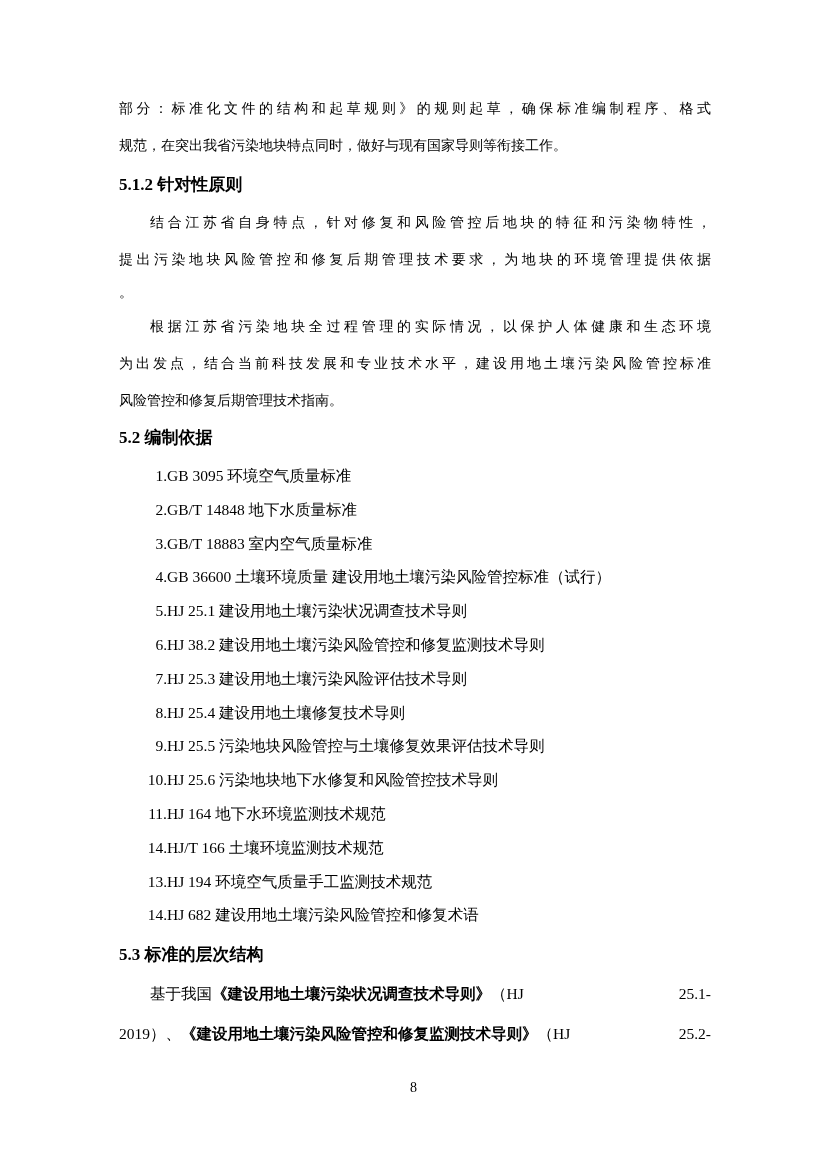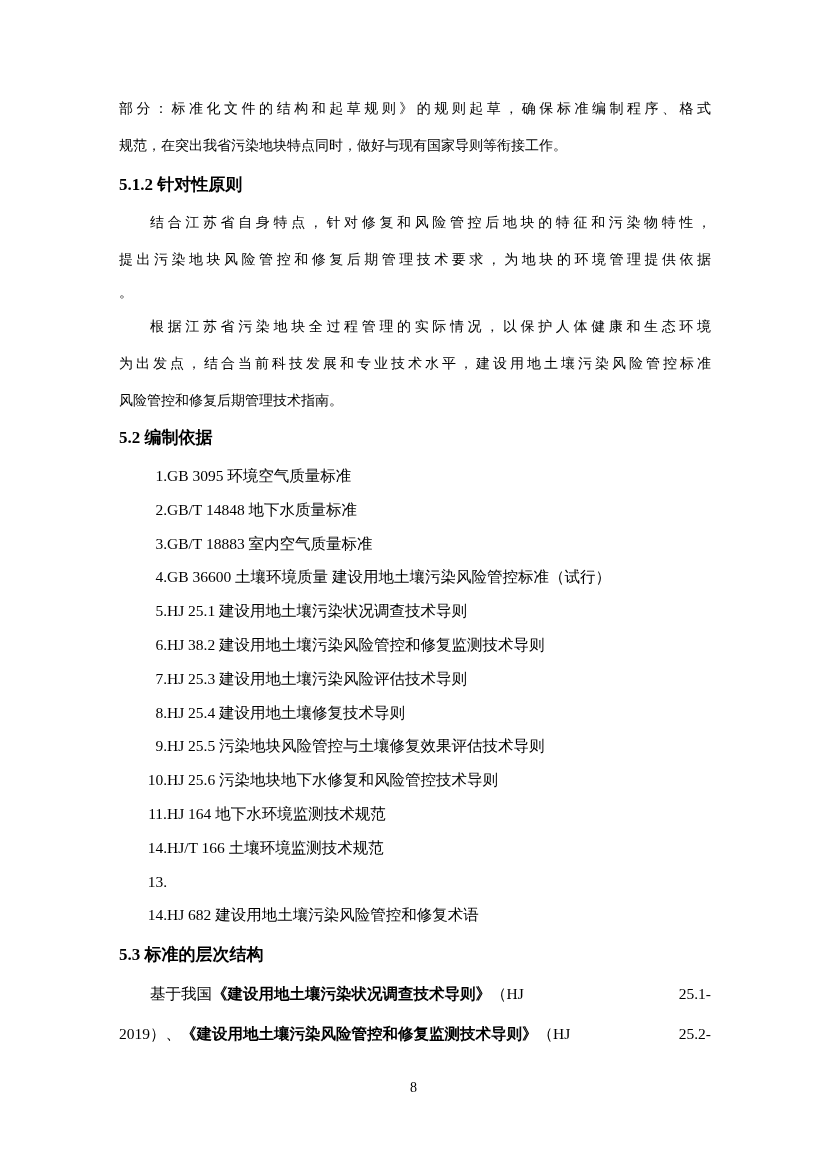--- a/index.html
+++ b/index.html
@@ -170,20 +170,21 @@
           <span class="txt">HJ 164 地下水环境监测技术规范</span>
         </li>
 
         <li>
           <span class="num">14.</span>
           <span class="txt">HJ/T 166 土壤环境监测技术规范</span>
         </li>
 
         <li>
           <span class="num">13.</span>
+          <span class="txt">HJ 194 环境空气质量手工监测技术规范</span>
         </li>
 
         <li>
           <span class="num">14.</span>
           <span class="txt">HJ 682 建设用地土壤污染风险管控和修复术语</span>
         </li>
       </ol>
 
     <div class="head" style="margin-top:11px">5.3 标准的层次结构</div>
 

